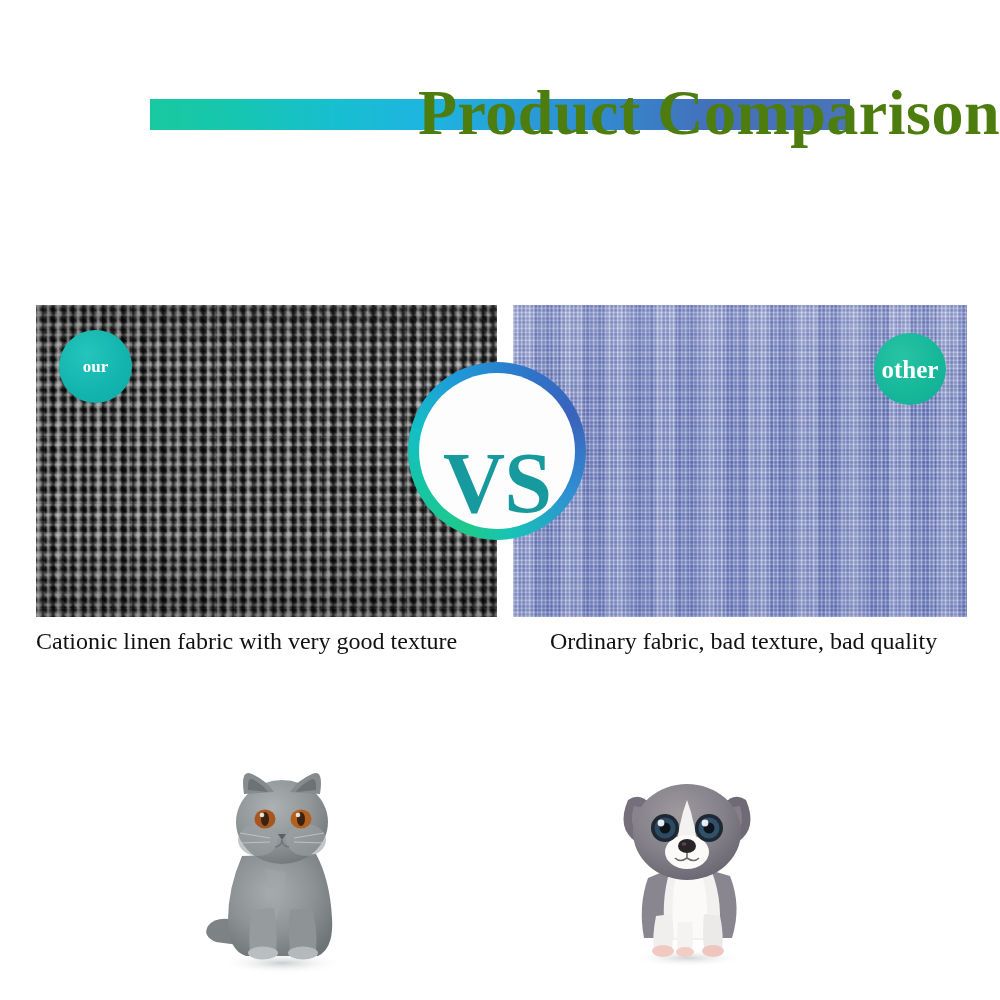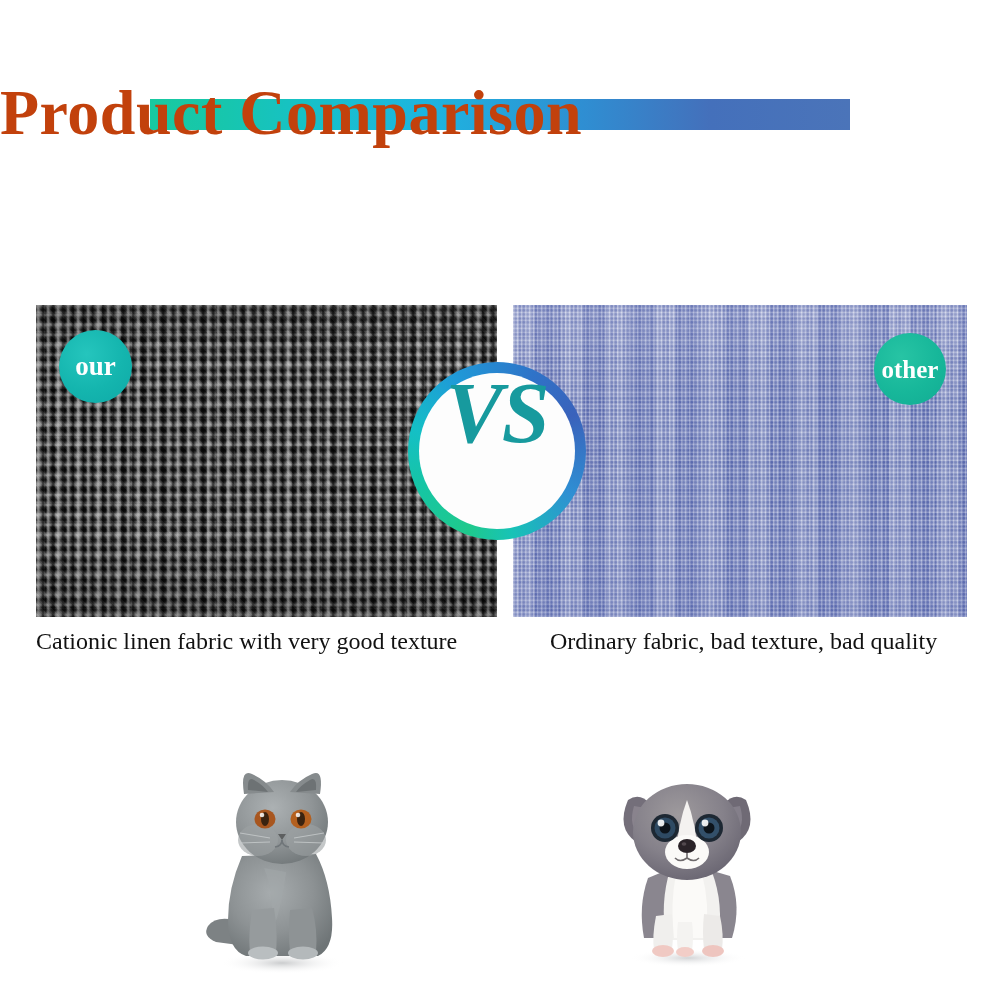--- a/index.html
+++ b/index.html
@@ -36,26 +36,26 @@
         #1eb4e0 40%,
         #2f8ed2 62%,
         #4470bb 80%,
         #4b74b9 100%);
   }
   #title-text {
     position: absolute;
     left: 0;
     top: 0;
     width: 1000px;
-    text-align: left;
+    text-align: right;
     font-family: "Liberation Serif", "DejaVu Serif", serif;
     font-weight: bold;
     font-size: 64px;
     line-height: 86px;
-    color: #c2410c;
+    color: #4d7c0f;
     letter-spacing: 0.5px;
     white-space: nowrap;
   }
 
   
   .swatch {
     position: absolute;
     top: 305px;
     height: 312px;
     overflow: hidden;
@@ -160,21 +160,21 @@
     font-family: "Liberation Serif", "DejaVu Serif", serif;
     font-weight: bold;
     line-height: 1;
   }
   #badge-our {
     left: 59px;
     top: 330px;
     width: 73px;
     height: 73px;
     background: radial-gradient(circle at 38% 33%, #25c5bd 0%, #14b5ae 55%, #0fa9a7 100%);
-    font-size: 27px;
+    font-size: 17px;
   }
   #badge-other {
     left: 874px;
     top: 333px;
     width: 72px;
     height: 72px;
     background: radial-gradient(circle at 38% 33%, #27c4a4 0%, #17b79a 55%, #12ab93 100%);
     font-size: 25px;
   }
 
@@ -202,23 +202,22 @@
     justify-content: center;
     box-sizing: border-box;
     padding: 11px;
   }
   #vs-inner {
     width: 100%;
     height: 100%;
     border-radius: 50%;
     background: #fdfdfd;
     display: flex;
-    align-items: flex-start;
+    align-items: flex-end;
     justify-content: center;
-    font-style: italic;
   }
   #vs-text {
     font-family: "Liberation Serif", "DejaVu Serif", serif;
     font-weight: bold;
     font-size: 86px;
     line-height: 1;
     color: #179a9e;
     letter-spacing: -1px;
     transform: translateY(-3px);
   }

